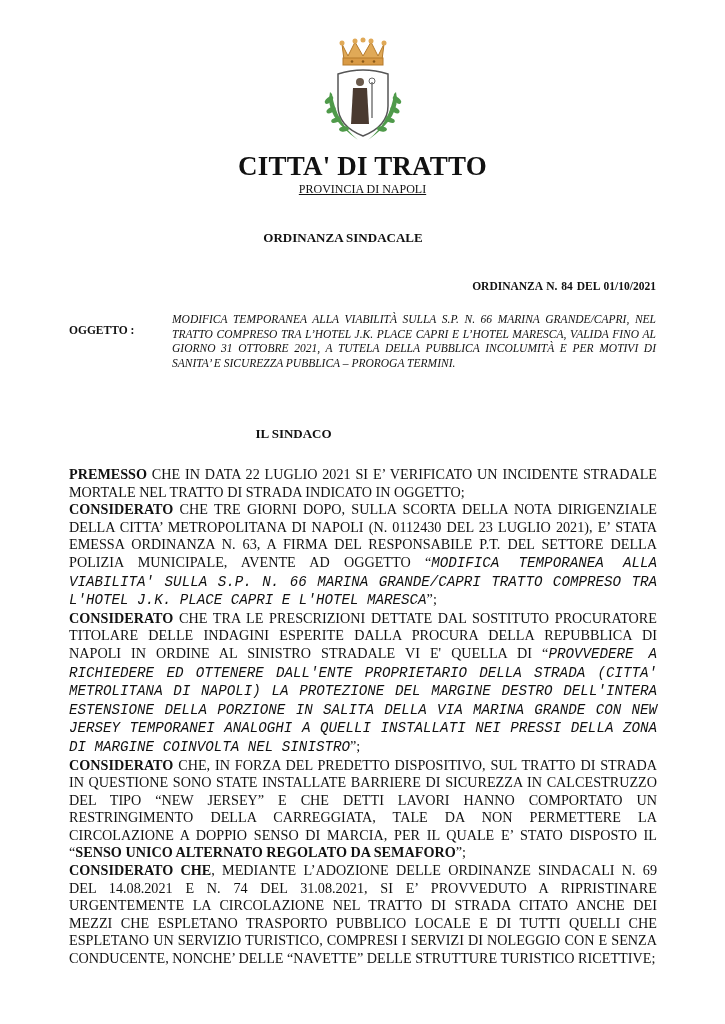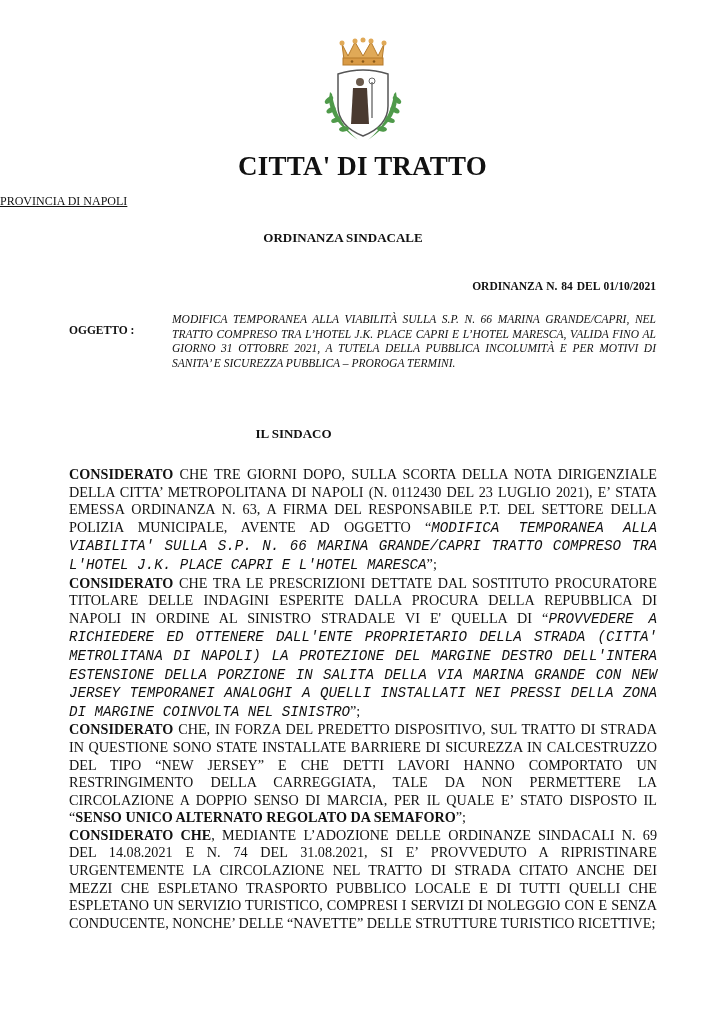--- a/index.html
+++ b/index.html
@@ -6,22 +6,22 @@
   body {
     width:725px; height:1024px; position:relative; overflow:hidden;
     font-family: "Liberation Serif", "DejaVu Serif", serif; color:#111;
   }
   .crest { position:absolute; left:320px; top:36px; width:86px; height:110px; }
   .title {
     position:absolute; left:0; width:725px; top:150px; text-align:center;
     font-weight:bold; font-size:27px; letter-spacing:0.2px; line-height:32px;
   }
   .province {
-    position:absolute; left:0; width:725px; top:182px; text-align:left;
-    font-size:12px; text-decoration:underline; line-height:14px;margin-top:12px;
+    position:absolute; left:0; width:725px; top:182px; text-align:center;
+    font-size:12px; text-decoration:underline; line-height:14px;
   }
   .ord-sind {
     position:absolute; left:0; width:686px; top:230px; text-align:center;
     font-weight:bold; font-size:13px; line-height:16px;
   }
   .ord-num {
     position:absolute; right:69px; top:279px; font-weight:bold; font-size:11.5px; line-height:14px;
     word-spacing:1px;
     margin-left:48px;
   }
@@ -91,20 +91,23 @@
 <div class="ord-sind">ORDINANZA SINDACALE</div>
 <div class="ord-num">ORDINANZA N.  84 DEL 01/10/2021</div>
 
 <div class="ogg-label">OGGETTO :</div>
 <div class="ogg-text">MODIFICA TEMPORANEA ALLA VIABILITÀ SULLA S.P. N. 66 MARINA GRANDE/CAPRI, NEL TRATTO COMPRESO TRA L’HOTEL J.K. PLACE CAPRI E L’HOTEL MARESCA, VALIDA FINO AL GIORNO 31 OTTOBRE 2021, A TUTELA DELLA PUBBLICA INCOLUMITÀ E PER MOTIVI DI SANITA’ E SICUREZZA PUBBLICA – PROROGA TERMINI.</div>
 
 <div class="sindaco">IL SINDACO</div>
 
 <div class="body-text">
   <p>
+    <b>PREMESSO</b><span> CHE IN DATA 22 LUGLIO 2021 SI E’ VERIFICATO UN INCIDENTE STRADALE MORTALE NEL TRATTO DI STRADA INDICATO IN OGGETTO;</span>
+  </p>
+  <p>
     <b>CONSIDERATO</b><span> CHE TRE GIORNI DOPO, SULLA SCORTA DELLA NOTA DIRIGENZIALE DELLA CITTA’ METROPOLITANA DI NAPOLI (N. 0112430 DEL 23 LUGLIO 2021), E’ STATA EMESSA ORDINANZA N. 63, A FIRMA DEL RESPONSABILE P.T. DEL SETTORE DELLA POLIZIA MUNICIPALE, AVENTE AD OGGETTO “</span><i>MODIFICA TEMPORANEA ALLA VIABILITA' SULLA S.P. N. 66 MARINA GRANDE/CAPRI TRATTO COMPRESO TRA L'HOTEL J.K. PLACE CAPRI E L'HOTEL MARESCA</i><span>”;</span>
   </p>
   <p>
     <b>CONSIDERATO</b><span> CHE TRA LE PRESCRIZIONI DETTATE DAL SOSTITUTO PROCURATORE TITOLARE DELLE INDAGINI ESPERITE DALLA PROCURA DELLA REPUBBLICA DI NAPOLI IN ORDINE AL SINISTRO STRADALE VI E' QUELLA DI “</span><i>PROVVEDERE A RICHIEDERE ED OTTENERE DALL'ENTE PROPRIETARIO DELLA STRADA (CITTA' METROLITANA DI NAPOLI) LA PROTEZIONE DEL MARGINE DESTRO DELL'INTERA ESTENSIONE DELLA PORZIONE IN SALITA DELLA VIA MARINA GRANDE CON NEW JERSEY TEMPORANEI ANALOGHI A QUELLI INSTALLATI NEI PRESSI DELLA ZONA DI MARGINE COINVOLTA NEL SINISTRO</i><span>”;</span>
   </p>
   <p>
     <b>CONSIDERATO</b><span> CHE, IN FORZA DEL PREDETTO DISPOSITIVO, SUL TRATTO DI STRADA IN QUESTIONE SONO STATE INSTALLATE BARRIERE DI SICUREZZA IN CALCESTRUZZO DEL TIPO “NEW JERSEY” E CHE DETTI LAVORI HANNO COMPORTATO UN RESTRINGIMENTO DELLA CARREGGIATA, TALE DA NON PERMETTERE LA CIRCOLAZIONE A DOPPIO SENSO DI MARCIA, PER IL QUALE E’ STATO DISPOSTO IL “</span><b>SENSO UNICO ALTERNATO REGOLATO DA SEMAFORO</b><span>”;</span>
   </p>
   <p>
     <b>CONSIDERATO CHE</b><span>, MEDIANTE L’ADOZIONE DELLE ORDINANZE SINDACALI N. 69 DEL 14.08.2021 E N. 74 DEL 31.08.2021, SI E’ PROVVEDUTO A RIPRISTINARE URGENTEMENTE LA CIRCOLAZIONE NEL TRATTO DI STRADA CITATO ANCHE DEI MEZZI CHE ESPLETANO TRASPORTO PUBBLICO LOCALE E DI TUTTI QUELLI CHE ESPLETANO UN SERVIZIO TURISTICO, COMPRESI I SERVIZI DI NOLEGGIO CON E SENZA CONDUCENTE, NONCHE’ DELLE “NAVETTE” DELLE STRUTTURE TURISTICO RICETTIVE;</span>

